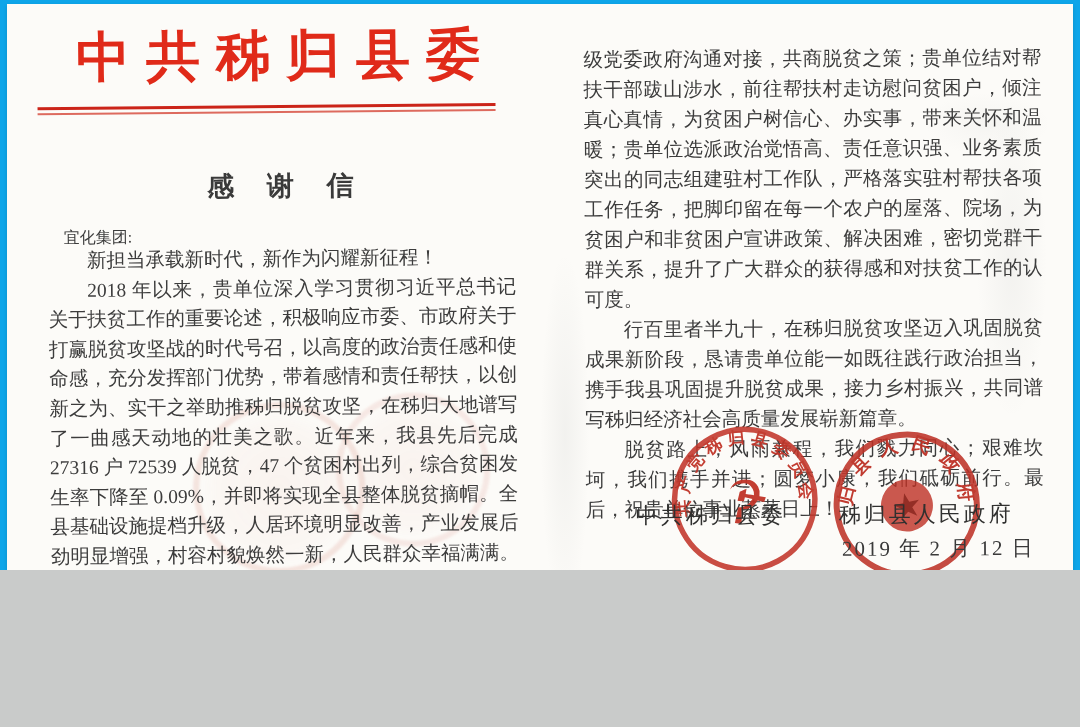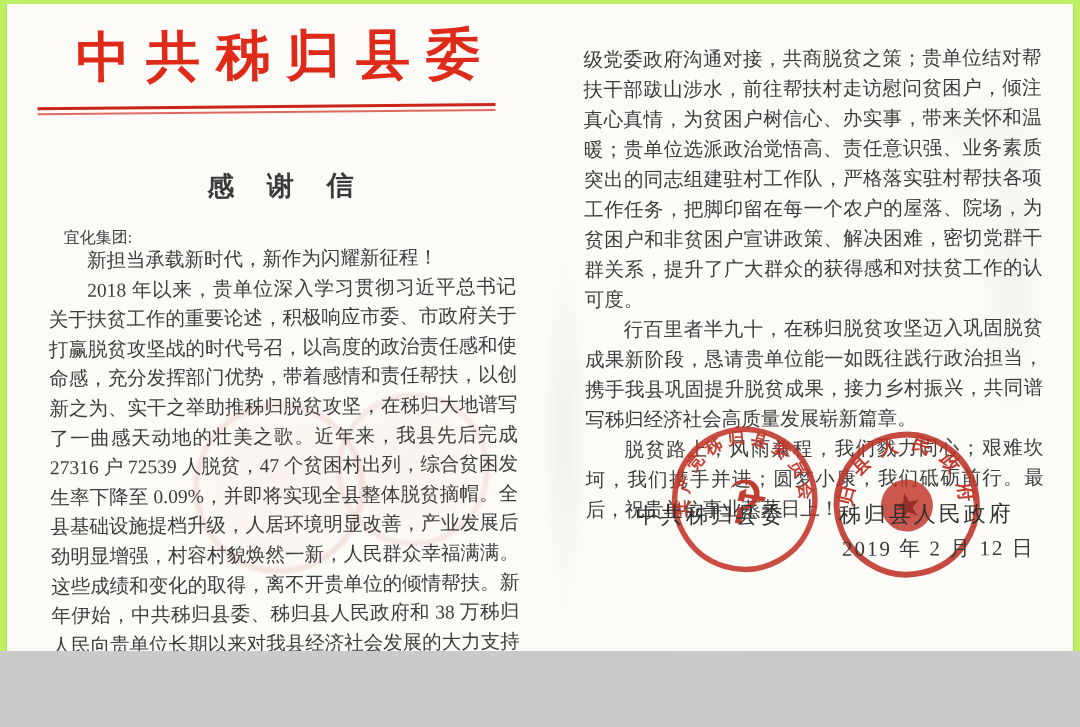--- a/index.html
+++ b/index.html
@@ -1,18 +1,18 @@
 <!DOCTYPE html>
 <html><head>
 <meta charset="utf-8">
 <style>
   html,body{margin:0;padding:0;background:#c9cbca;}
   .scan{
-    position:relative;width:1080px;height:651px;overflow:hidden;
-    background:#bef264;
+    position:relative;width:1080px;height:570px;overflow:hidden;
+    background:#0ea5e9;
     font-family:"Liberation Serif","DejaVu Serif",serif;
   }
   .paper{
     position:absolute;left:7px;top:4px;width:1066px;height:708px;
     background-color:#fcfbf8;
     background-image:
       radial-gradient(ellipse 50px 220px at 1005px 260px, rgba(120,125,125,0.07), transparent 70%),
       radial-gradient(ellipse 35px 260px at 558px 430px, rgba(120,125,125,0.08), transparent 70%),
       radial-gradient(ellipse 120px 60px at 700px 680px, rgba(120,125,125,0.05), transparent 70%),
       radial-gradient(ellipse 90px 45px at 980px 120px, rgba(120,125,125,0.05), transparent 70%),

